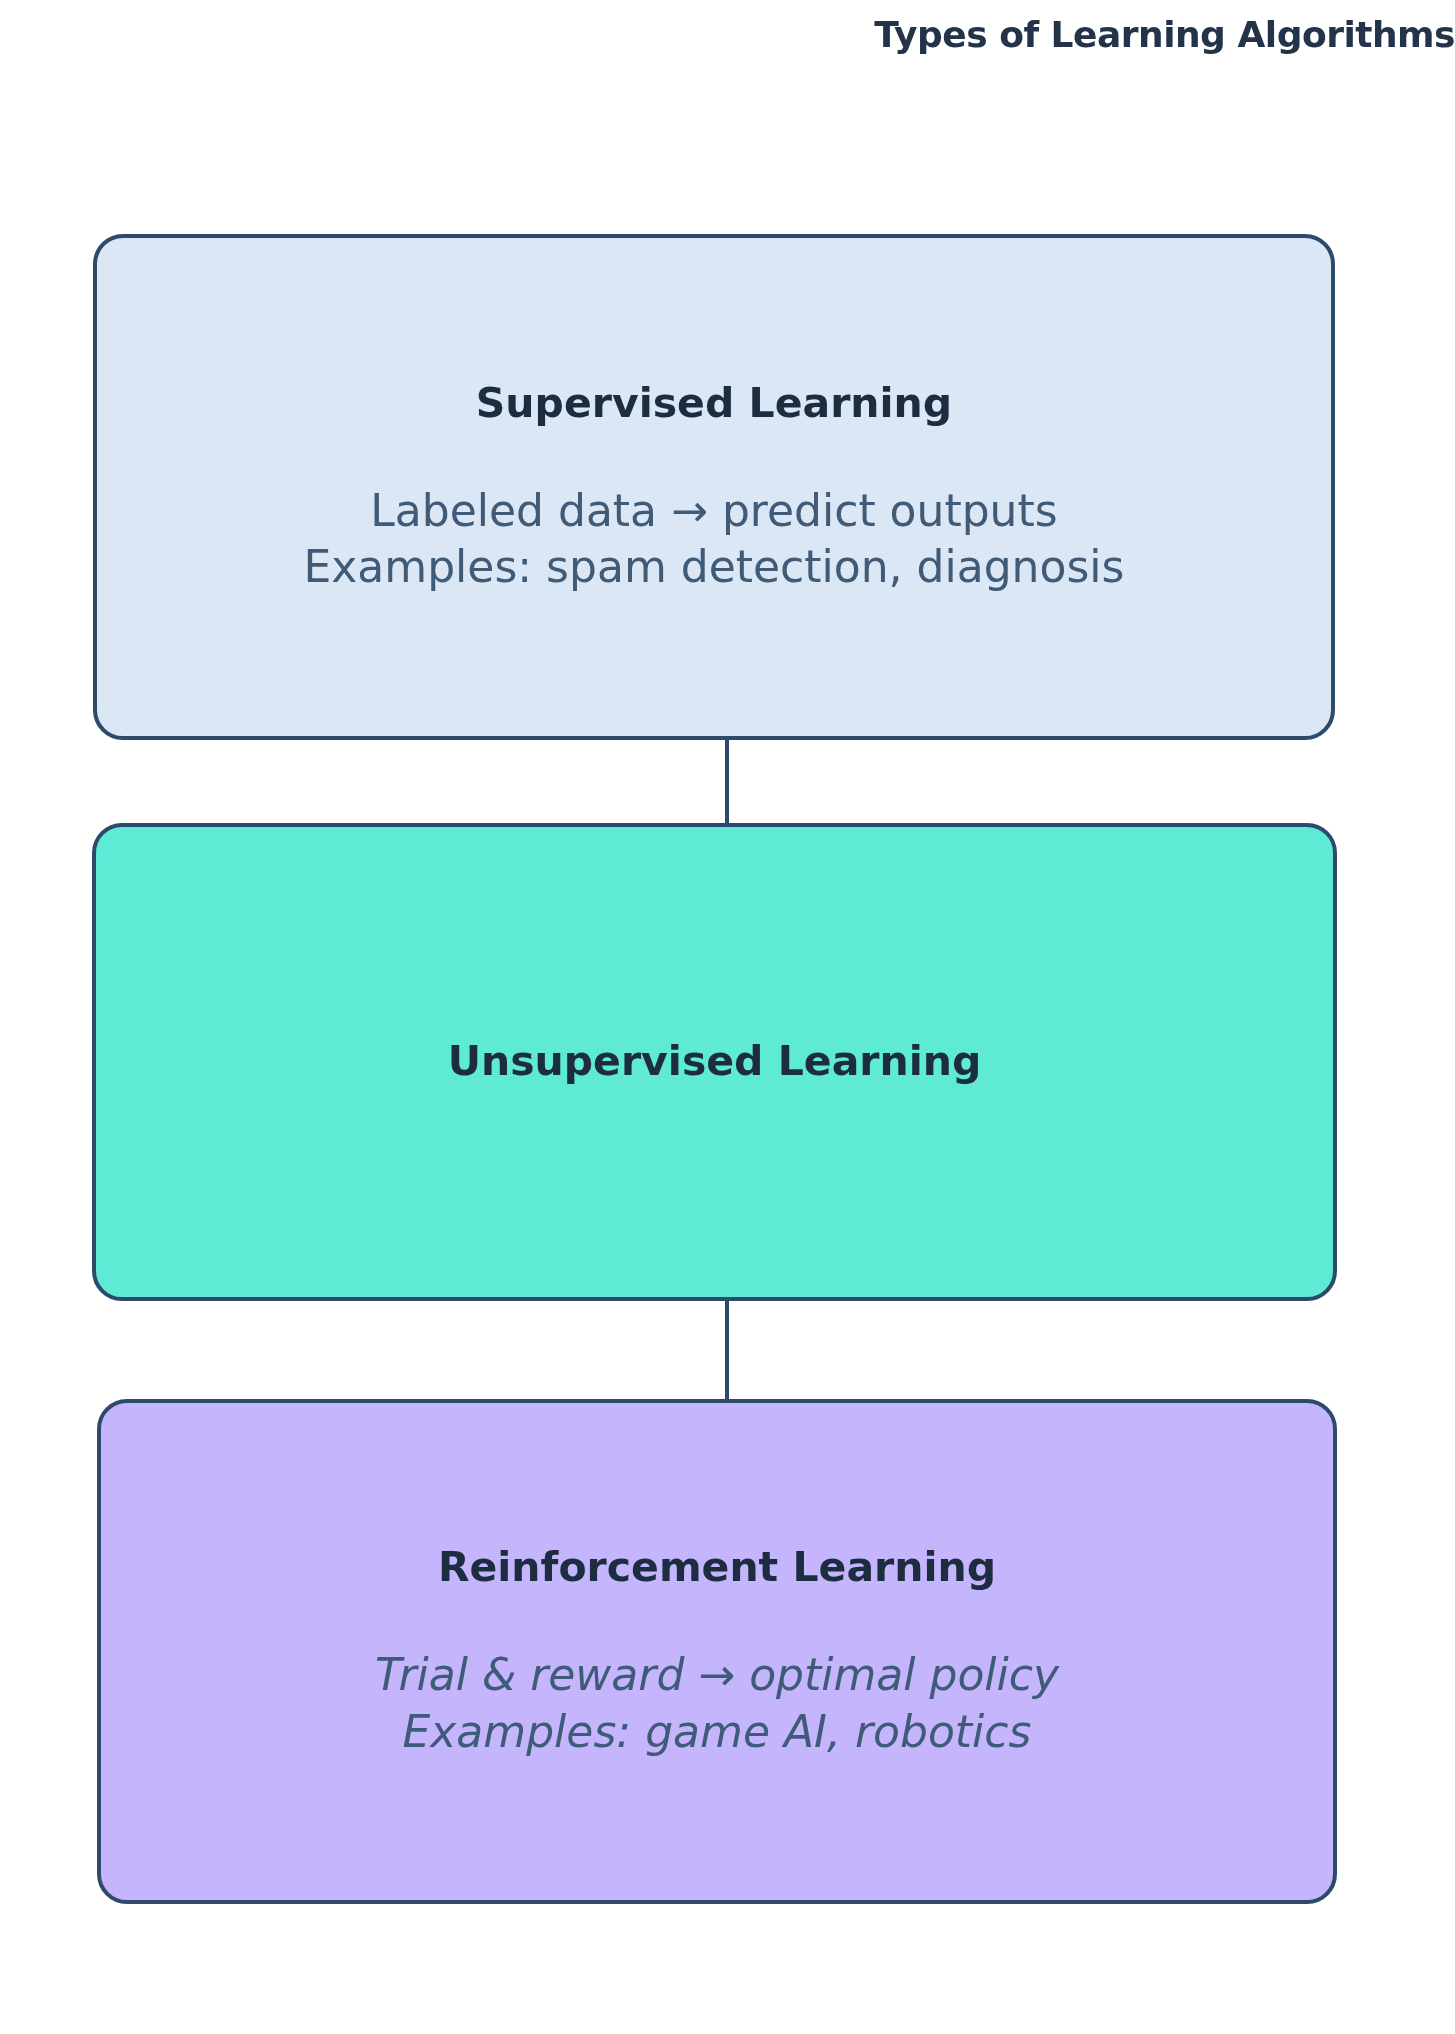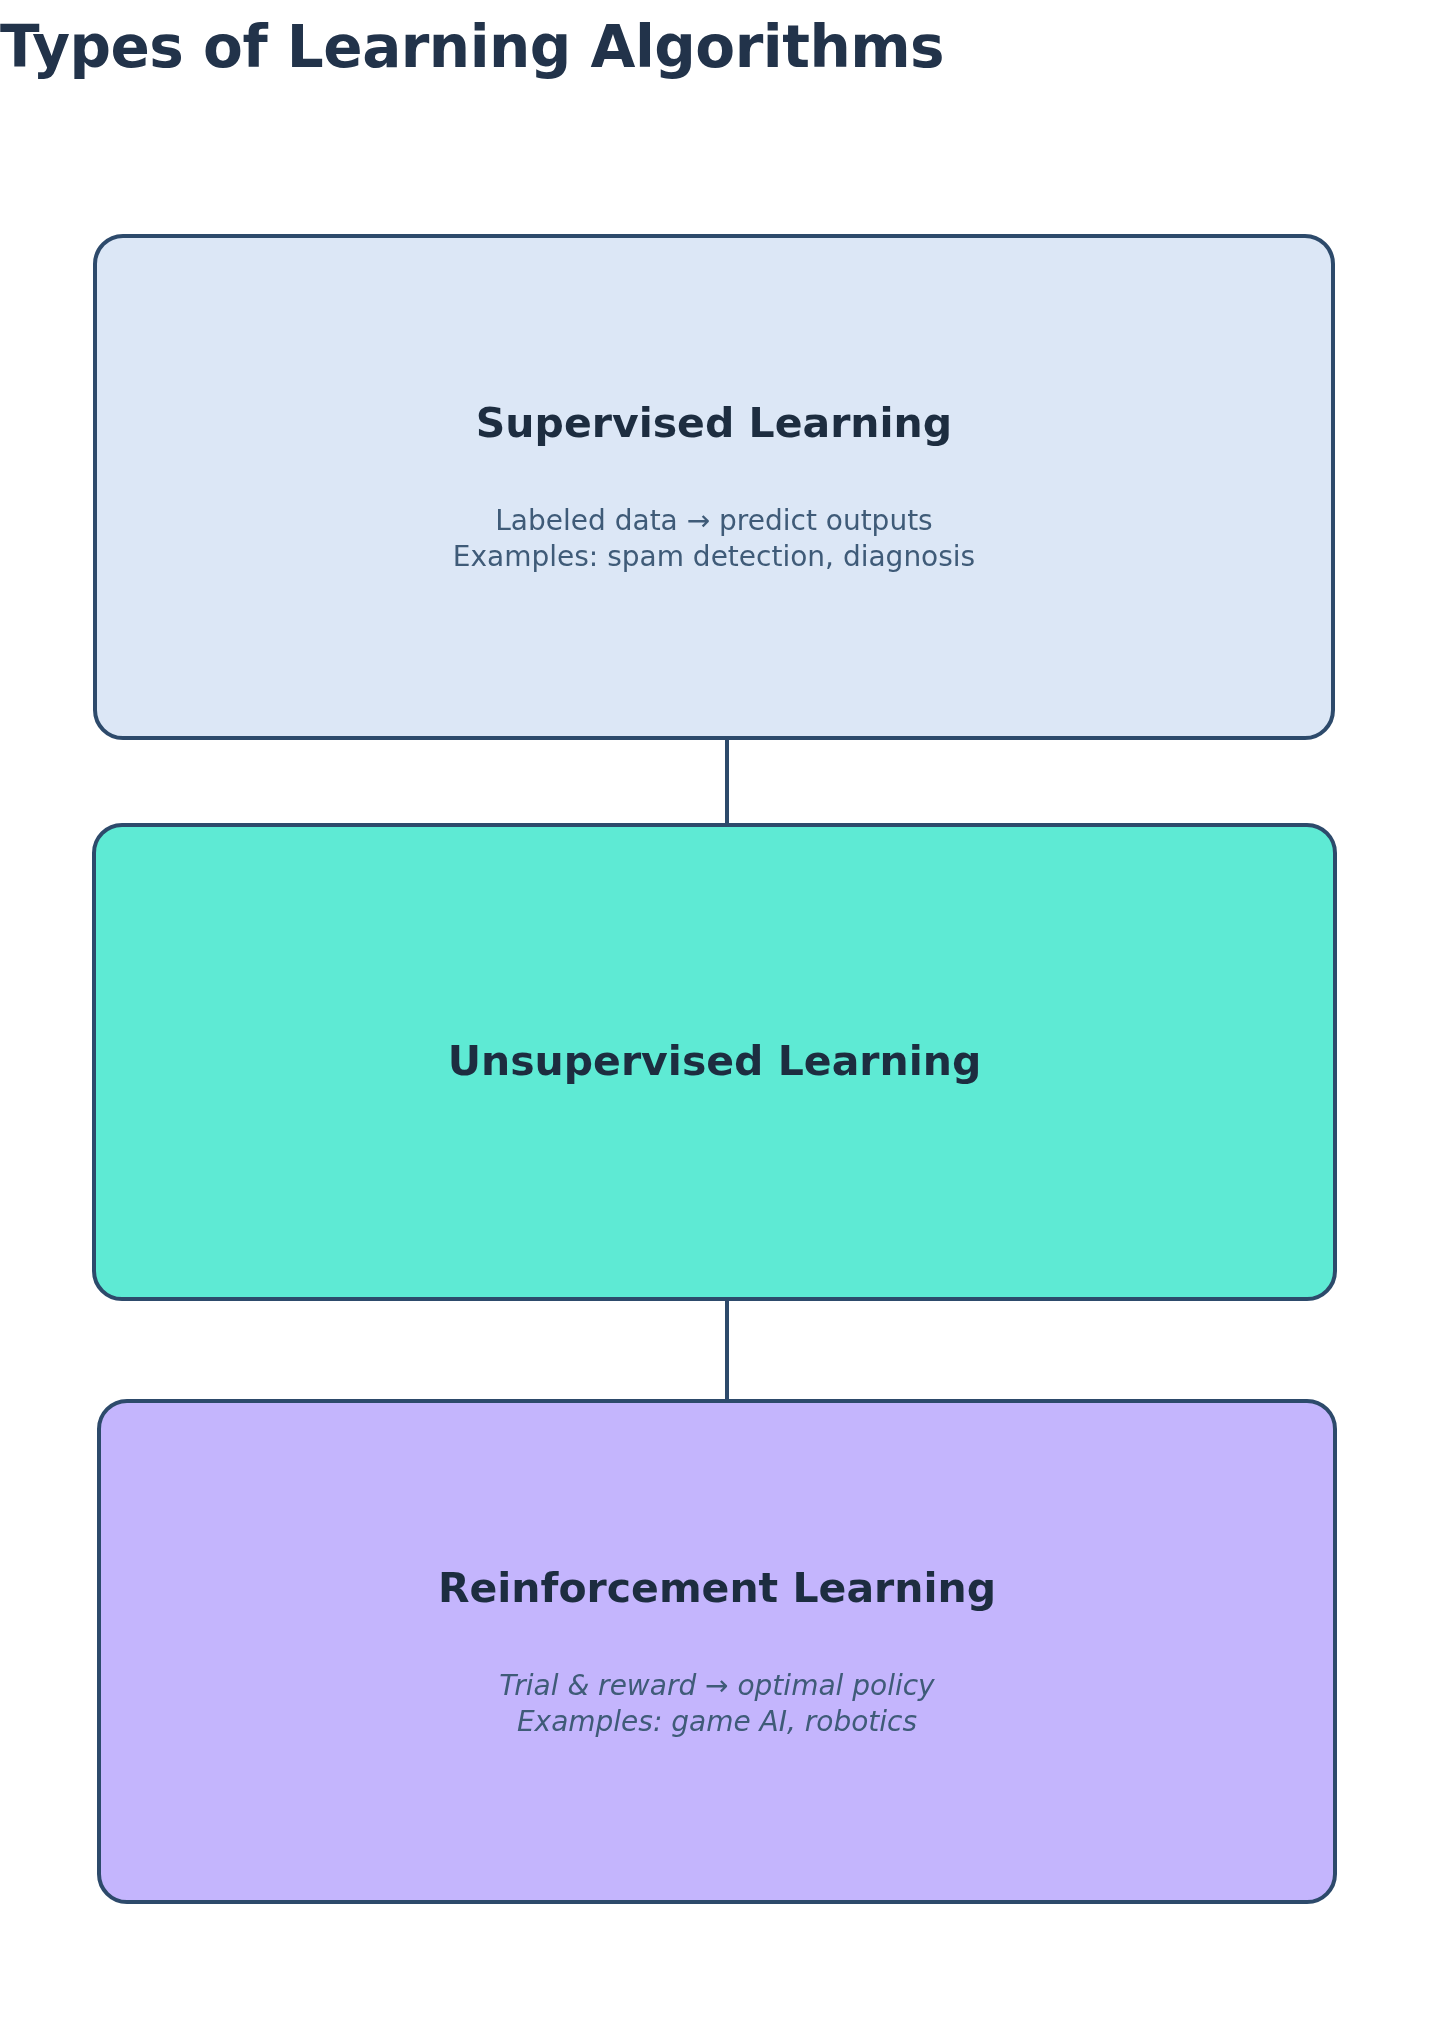--- a/index.html
+++ b/index.html
@@ -20,22 +20,22 @@
     height: 2034px;
     background: #ffffff;
   }
 
   
   .diagram-title {
     position: absolute;
     left: 0;
     top: 14px;
     width: 1455px;
-    text-align: left;
-    font-size: 58px;
+    text-align: right;
+    font-size: 36px;
     font-weight: bold;
     color: #22334a;
     letter-spacing: -0.5px;
     line-height: 1.15;
     white-space: nowrap;
   }
 
   
   .node {
     position: absolute;
@@ -52,21 +52,21 @@
   .node-title {
     font-size: 41px;
     font-weight: bold;
     color: #1d2d40;
     line-height: 1.2;
     white-space: nowrap;
   }
 
   .node-desc {
     margin-top: 55px;
-    font-size: 28px;
+    font-size: 44px;
     font-weight: normal;
     color: #3f5b78;
     line-height: 1.28;
     white-space: pre-line;
   }
 
   
   #node-supervised {
     left: 93px;
     top: 234px;

